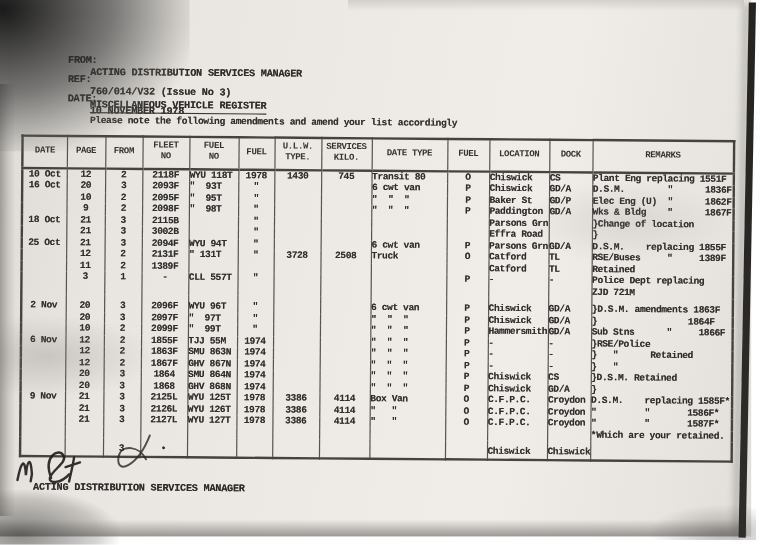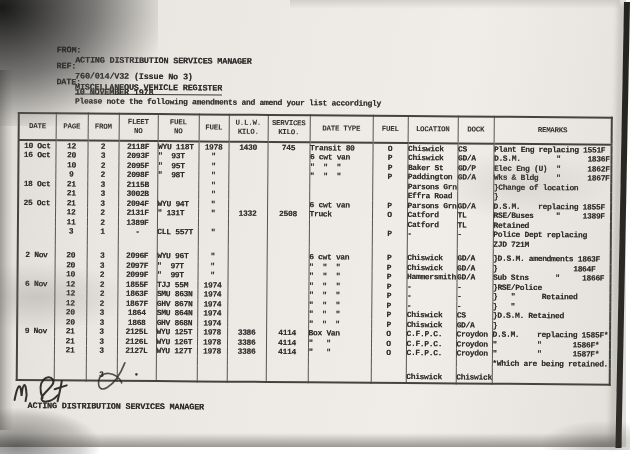--- a/index.html
+++ b/index.html
@@ -97,21 +97,21 @@
           <tr>
             <th>DATE</th>
             <th>PAGE</th>
             <th>FROM</th>
             <th>FLEET
 NO</th>
             <th>FUEL
 NO</th>
             <th>FUEL</th>
             <th>U.L.W.
-KILO.</th>
+TYPE.</th>
             <th>SERVICES
 KILO.</th>
             <th>DATE TYPE</th>
             <th>FUEL</th>
             <th>LOCATION</th>
             <th>DOCK</th>
             <th>REMARKS</th>
           </tr>
         </thead>
       <tbody>
@@ -220,21 +220,21 @@
             <td class="c11">GD/A</td>
             <td class="c12">D.S.M.    replacing 1855F</td>
           </tr>
           <tr>
             <td class="c0"></td>
             <td class="c1">12</td>
             <td class="c2">2</td>
             <td class="c3">2131F</td>
             <td class="c4">" 131T</td>
             <td class="c5">"</td>
-            <td class="c6">1332</td>
+            <td class="c6">3728</td>
             <td class="c7">2508</td>
             <td class="c8">Truck</td>
             <td class="c9">O</td>
             <td class="c10">Catford</td>
             <td class="c11">TL</td>
             <td class="c12">RSE/Buses     "     1389F</td>
           </tr>
           <tr>
             <td class="c0"></td>
             <td class="c1">11</td>
@@ -437,21 +437,21 @@
             <td class="c2"></td>
             <td class="c3"></td>
             <td class="c4"></td>
             <td class="c5"></td>
             <td class="c6"></td>
             <td class="c7"></td>
             <td class="c8"></td>
             <td class="c9"></td>
             <td class="c10"></td>
             <td class="c11"></td>
-            <td class="c12">*Which are being retained.</td>
+            <td class="c12">*Which are your retained.</td>
           </tr>
           <tr class="gap">
             <td class="c0"></td>
             <td class="c1"></td>
             <td class="c2">3</td>
             <td class="c3">•</td>
             <td class="c4"></td>
             <td class="c5"></td>
             <td class="c6"></td>
             <td class="c7"></td>

